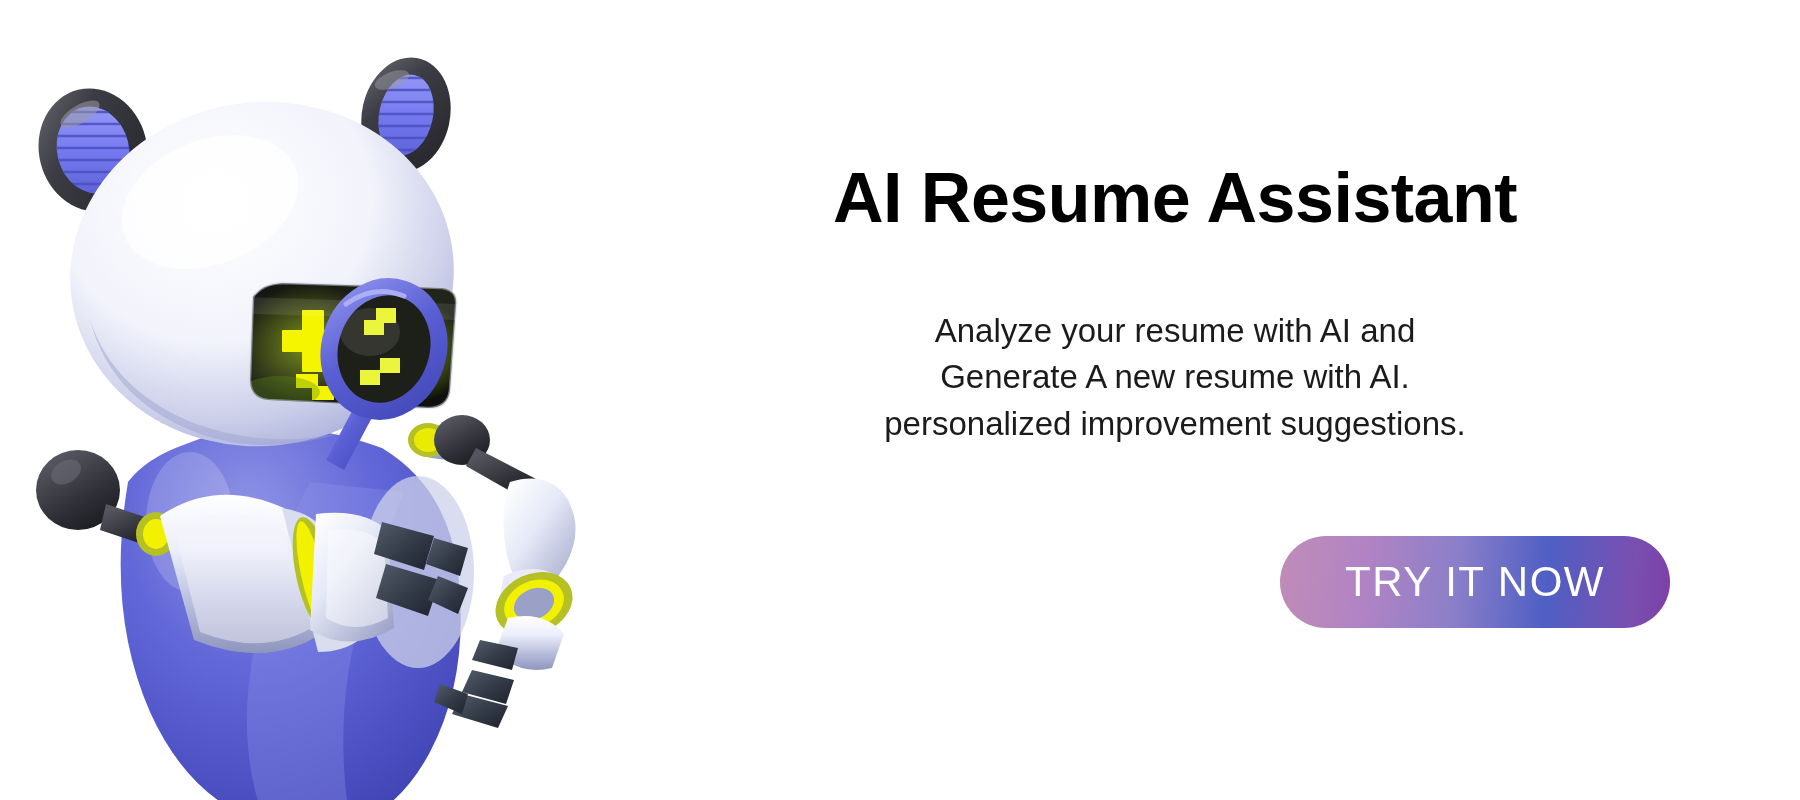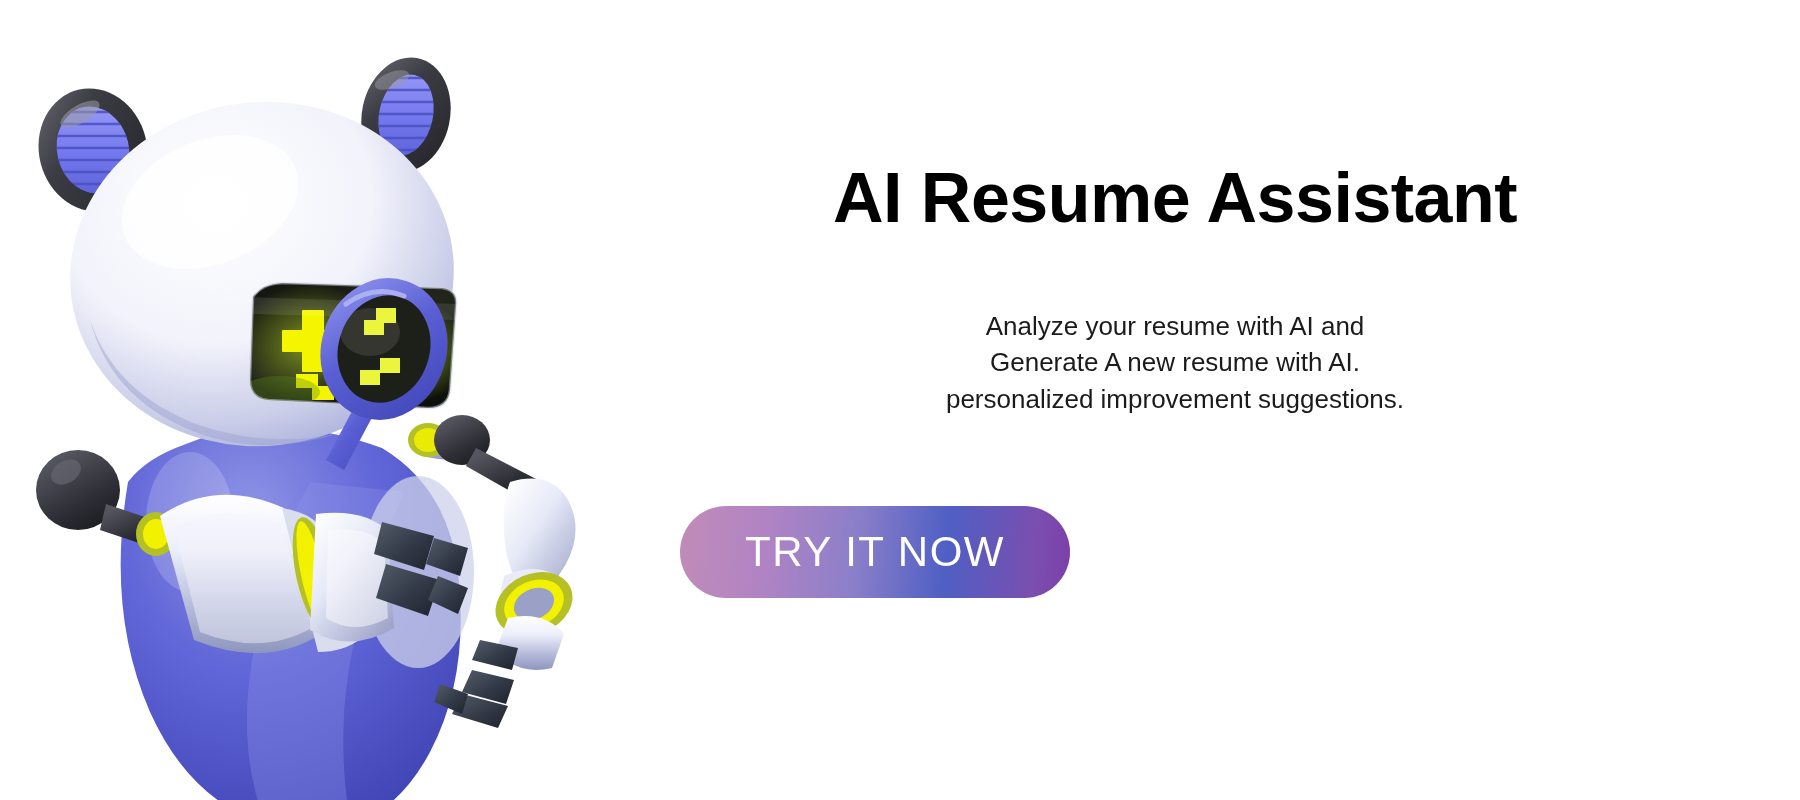--- a/index.html
+++ b/index.html
@@ -62,33 +62,33 @@
     line-height: 1.05;
     letter-spacing: -0.5px;
     color: #000000;
     text-align: center;
     white-space: nowrap;
   }
 
   .hero-subtitle {
     margin-top: 72px;
     font-family: "Liberation Sans", sans-serif;
-    font-size: 26px;
+    font-size: 33px;
     font-weight: 400;
     line-height: 1.42;
     color: #1b1b1b;
     text-align: center;
     max-width: 700px;
   }
   .hero-subtitle .line { display: block; white-space: nowrap; }
 
   .cta-wrap {
     margin-top: 88px;
     display: flex;
-    justify-content: flex-start;
+    justify-content: flex-end;
     width: 100%;
   }
 
   .cta-button {
     display: inline-flex;
     align-items: center;
     justify-content: center;
     width: 390px;
     height: 92px;
     border: none;

